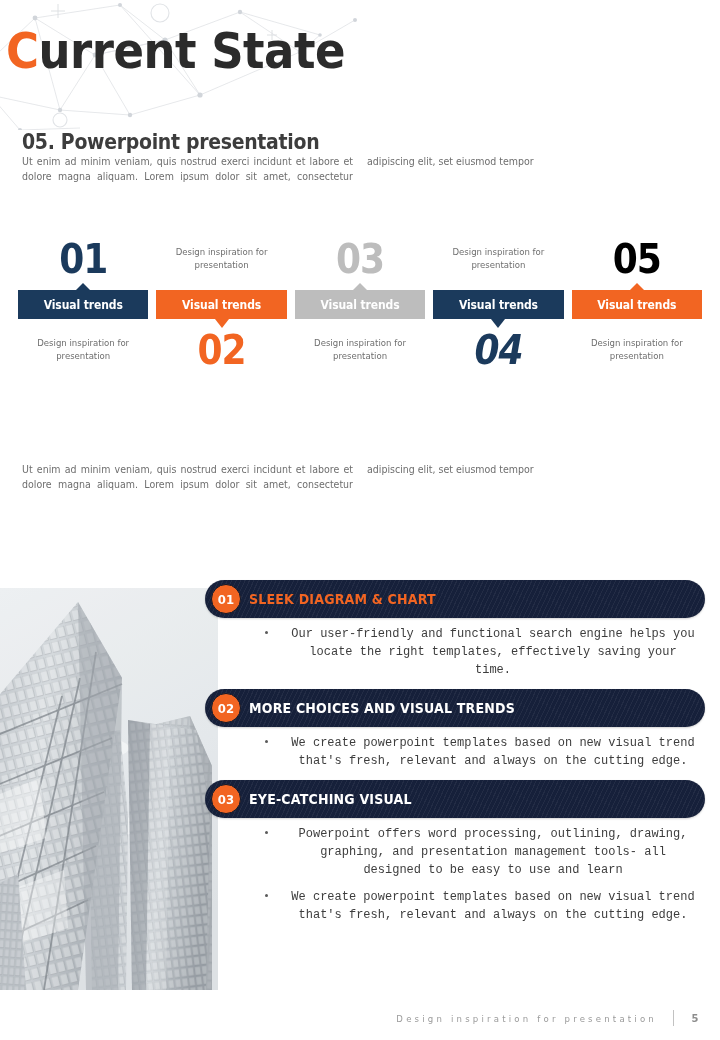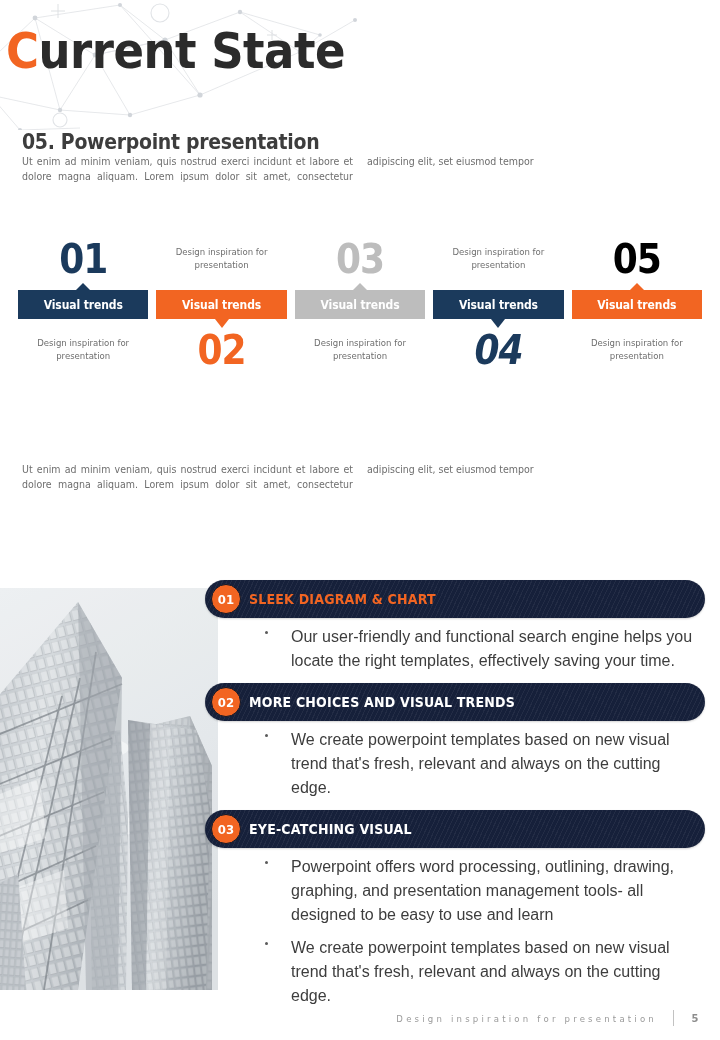--- a/index.html
+++ b/index.html
@@ -108,23 +108,23 @@
   }
   .pill-title{
     font-size:14px; font-weight:bold; letter-spacing:.2px;
     font-family:"DejaVu Sans Condensed","Liberation Sans",sans-serif;
     text-transform:uppercase;
   }
   .pill-title.orange{ color:#f26522; }
   .pill-title.white{ color:#ffffff;text-align:right; }
   .pill-bullets{ padding:7px 0 2px 58px; }
   .bullet{
-    position:relative; font-size:16px; line-height:1.5; color:#3d3d3d;
-    font-family:Liberation Sans, sans-serif;
-    padding-left:28px; margin-bottom:9px; max-width:432px;
+    position:relative; font-size:12px; line-height:1.5; color:#3d3d3d;
+    font-family:Liberation Mono, monospace;
+    padding-left:28px; margin-bottom:9px; max-width:432px;text-align:center;
   }
   .bullet:last-child{ margin-bottom:0; }
   .bullet::before{
     content:""; position:absolute; left:2px; top:6px;
     width:3px; height:3px; border-radius:50%; background:#5a5a5a;
   }
 
   
   .footer{
     position:absolute; left:0; bottom:0; width:720px; height:44px;

